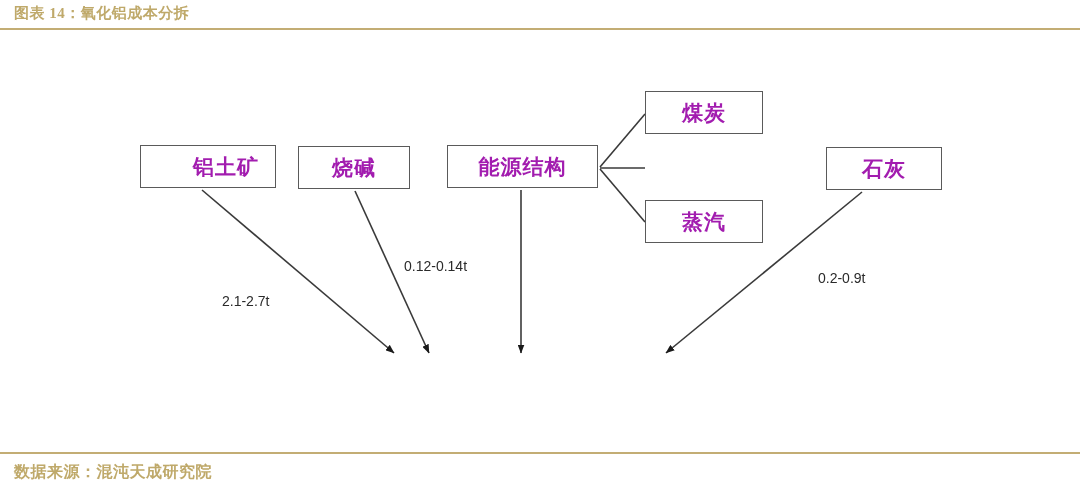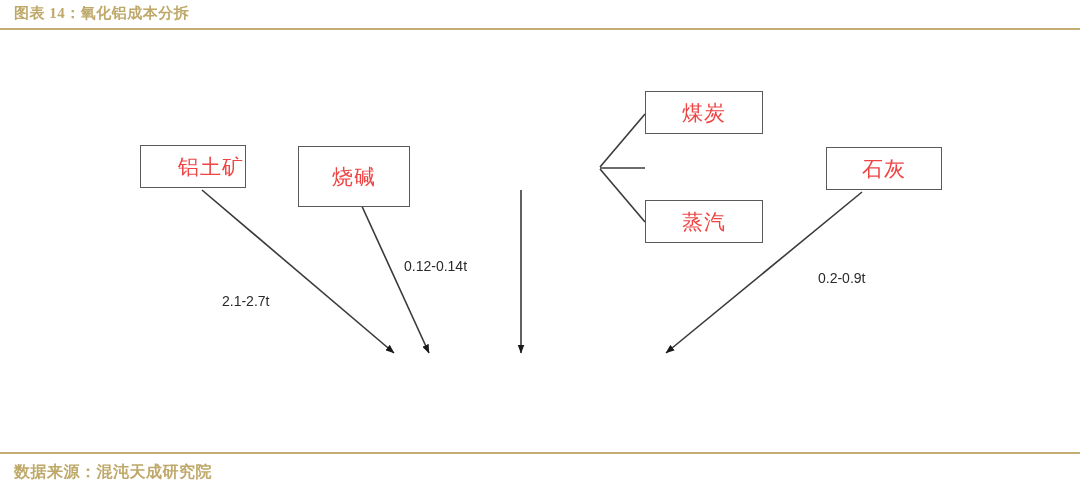--- a/index.html
+++ b/index.html
@@ -76,24 +76,25 @@
   .node {
     position: absolute;
     box-sizing: border-box;
     border: 1.5px solid #5a5a5a;
     background: #ffffff;
     display: flex;
     align-items: center;
     justify-content: center;
     font-family: "Liberation Sans", "DejaVu Sans", sans-serif;
     font-size: 21px;
-    color: #ef4444;
+    color: #a21caf;
     letter-spacing: 1px;
     white-space: nowrap;
     z-index: 2;
+    font-weight: bold;
   }
   .edge-label {
     position: absolute;
     font-family: "Liberation Sans", "DejaVu Sans", sans-serif;
     font-size: 14px;
     color: #2a2a2a;
     white-space: nowrap;
     z-index: 3;
   }
 </style>
@@ -122,28 +123,31 @@
 
       <line x1="862" y1="162" x2="666" y2="323" stroke="#3a3a3a" stroke-width="1.6" marker-end="url(#arrowhead)"></line>
 
       <line x1="600" y1="137" x2="645" y2="84" stroke="#3a3a3a" stroke-width="1.6"></line>
 
       <line x1="600" y1="138" x2="645" y2="138" stroke="#3a3a3a" stroke-width="1.6"></line>
 
       <line x1="600" y1="139" x2="645" y2="192" stroke="#3a3a3a" stroke-width="1.6"></line>
     </svg>
 
-    <div class="node" style="left:140px; top:115px; width:106px; height:43px;padding-left:36px;">
+    <div class="node" style="left:140px; top:115px; width:136px; height:43px;padding-left:36px;">
       <span>铝土矿</span>
     </div>
 
-    <div class="node" style="left:298px; top:116px; width:112px; height:61px;">
+    <div class="node" style="left:298px; top:116px; width:112px; height:43px;">
       <span>烧碱</span>
     </div>
 
+    <div class="node" style="left:447px; top:115px; width:151px; height:43px;">
+      <span>能源结构</span>
+    </div>
 
     <div class="node" style="left:645px; top:61px; width:118px; height:43px;">
       <span>煤炭</span>
     </div>
 
 
     <div class="node" style="left:645px; top:170px; width:118px; height:43px;">
       <span>蒸汽</span>
     </div>
 

